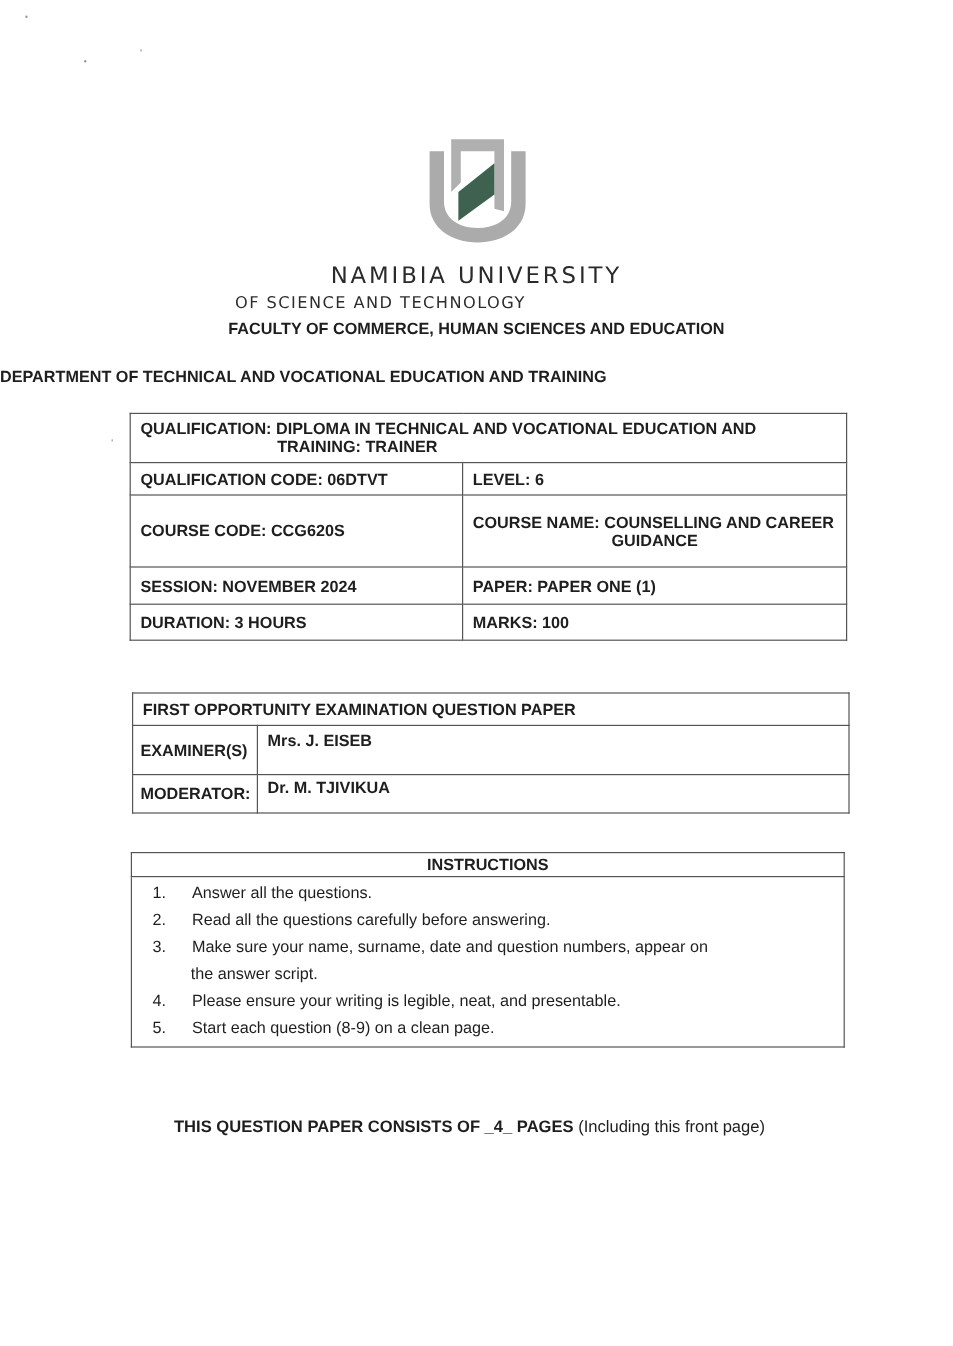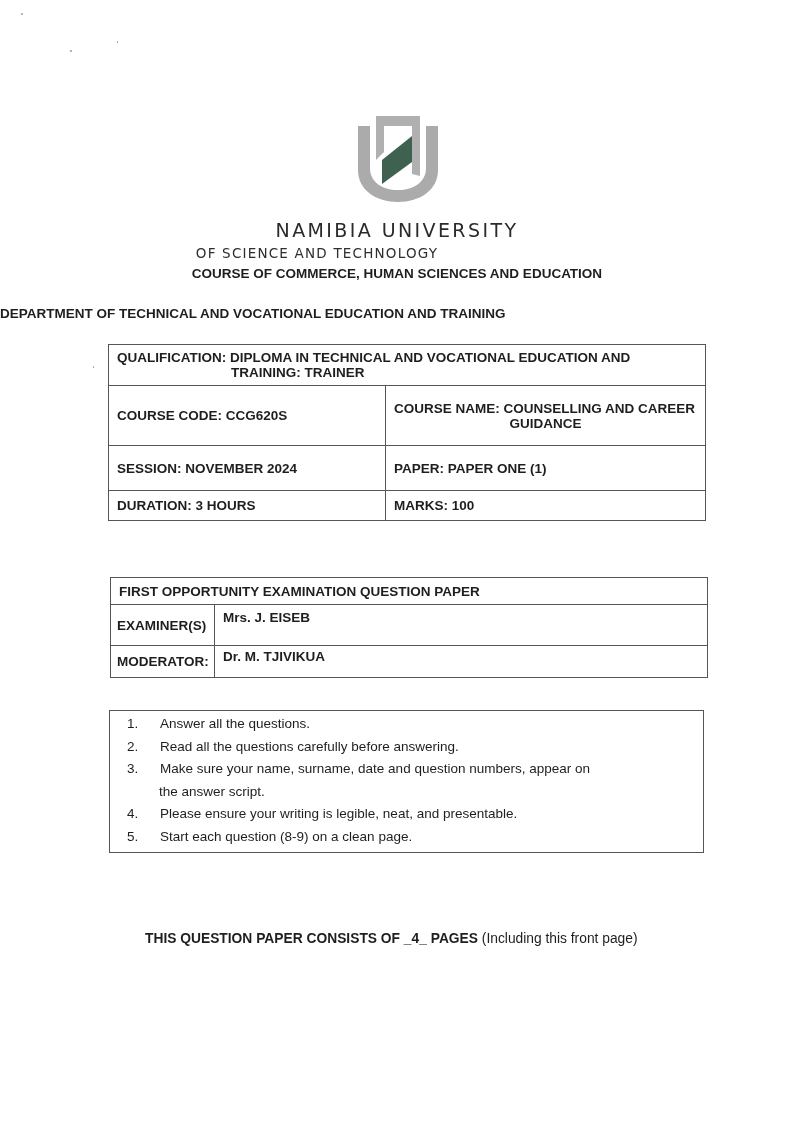--- a/index.html
+++ b/index.html
@@ -43,21 +43,21 @@
     td { border: 1px solid #555; padding: 0 8px; font-size: 13.5px; vertical-align: middle; color: #1e1e1e; }
 
     
     .t1 { left: 108px; top: 344px; width: 598px; }
     .t1 td { font-weight: bold; margin-left: 14px; }
     .t1 .c1 { width: 260px; }
     .t1 .qual { height: 40px; padding-top: 0; }
     .t1 .qual .line2 { display: block; padding-left: 114px; }
     .t1 .r2 { height: 27px; }
     .t1 .r3 { height: 60px; }
-    .t1 .r4 { height: 45px; }
+    .t1 .r4 { height: 31px; }
     .t1 .r5 { height: 30px; }
     .t1 .coursename .line2 { display: block; text-align: center; }
 
     
     .t2 { left: 110px; top: 577px; width: 598px; }
     .t2 td { font-weight: bold; }
     .t2 .hdr { text-align: left; height: 26px; }
     .t2 .lbl { width: 93px; padding: 0 4px 0 6px; }
     .t2 .r-exam td { height: 35px; }
     .t2 .r-exam .val { vertical-align: top; padding-top: 5px; }
@@ -94,30 +94,34 @@
   <div class="logo">
     <svg width="92" height="92" viewBox="0 0 92 92">
       <path d="M6 14 L18 14 L18 56 C18 70 30 78 46 78 C62 78 74 70 74 56 L74 14 L86 14 L86 58 C86 78 68 90 46 90 C24 90 6 78 6 58 Z" fill="#ababab"></path>
       <path d="M24 4 L68 4 L68 64 L60 62 L60 14 L32 14 L32 40 L24 48 Z" fill="#b0b0b0"></path>
       <path d="M30 48 L60 24 L60 50 L30 72 Z" fill="#3f6150"></path>
     </svg>
   </div>
 
   <div class="uni-name">NAMIBIA UNIVERSITY</div>
   <div class="uni-sub">OF SCIENCE AND TECHNOLOGY</div>
-  <div class="faculty">COURSE OF COMMERCE, HUMAN SCIENCES AND EDUCATION</div>
+  <div class="faculty">FACULTY OF COMMERCE, HUMAN SCIENCES AND EDUCATION</div>
   <div class="department">DEPARTMENT OF TECHNICAL AND VOCATIONAL EDUCATION AND TRAINING</div>
 
   <table class="t1">
     <tbody>
         <tr>
       <td class="qual" colspan="2">
         <span>QUALIFICATION: DIPLOMA IN TECHNICAL AND VOCATIONAL EDUCATION AND</span>
         <span class="line2">TRAINING: TRAINER</span>
       </td>
+    </tr>
+    <tr class="r2">
+      <td class="c1">QUALIFICATION CODE: 06DTVT</td>
+      <td>LEVEL:  6</td>
     </tr>
     <tr class="r3">
       <td class="c1">COURSE CODE: CCG620S</td>
       <td class="coursename">
         <span>COURSE NAME: COUNSELLING AND CAREER</span>
         <span class="line2">GUIDANCE</span>
       </td>
     </tr>
     <tr class="r4">
       <td class="c1">SESSION: NOVEMBER 2024</td>
@@ -141,20 +145,23 @@
     </tr>
     <tr class="r-mod">
       <td class="lbl">MODERATOR:</td>
       <td class="val">Dr. M. TJIVIKUA</td>
     </tr>
   </tbody>
     </table>
 
   <table class="t3">
     <tbody>
+        <tr>
+      <td class="hdr">INSTRUCTIONS</td>
+    </tr>
     <tr>
       <td class="body">
         <ul class="instr">
           <li>
             <span class="num">1.</span>
             <span class="txt">Answer all the questions.</span>
           </li>
           <li>
             <span class="num">2.</span>
             <span class="txt">Read all the questions carefully before answering.</span>

